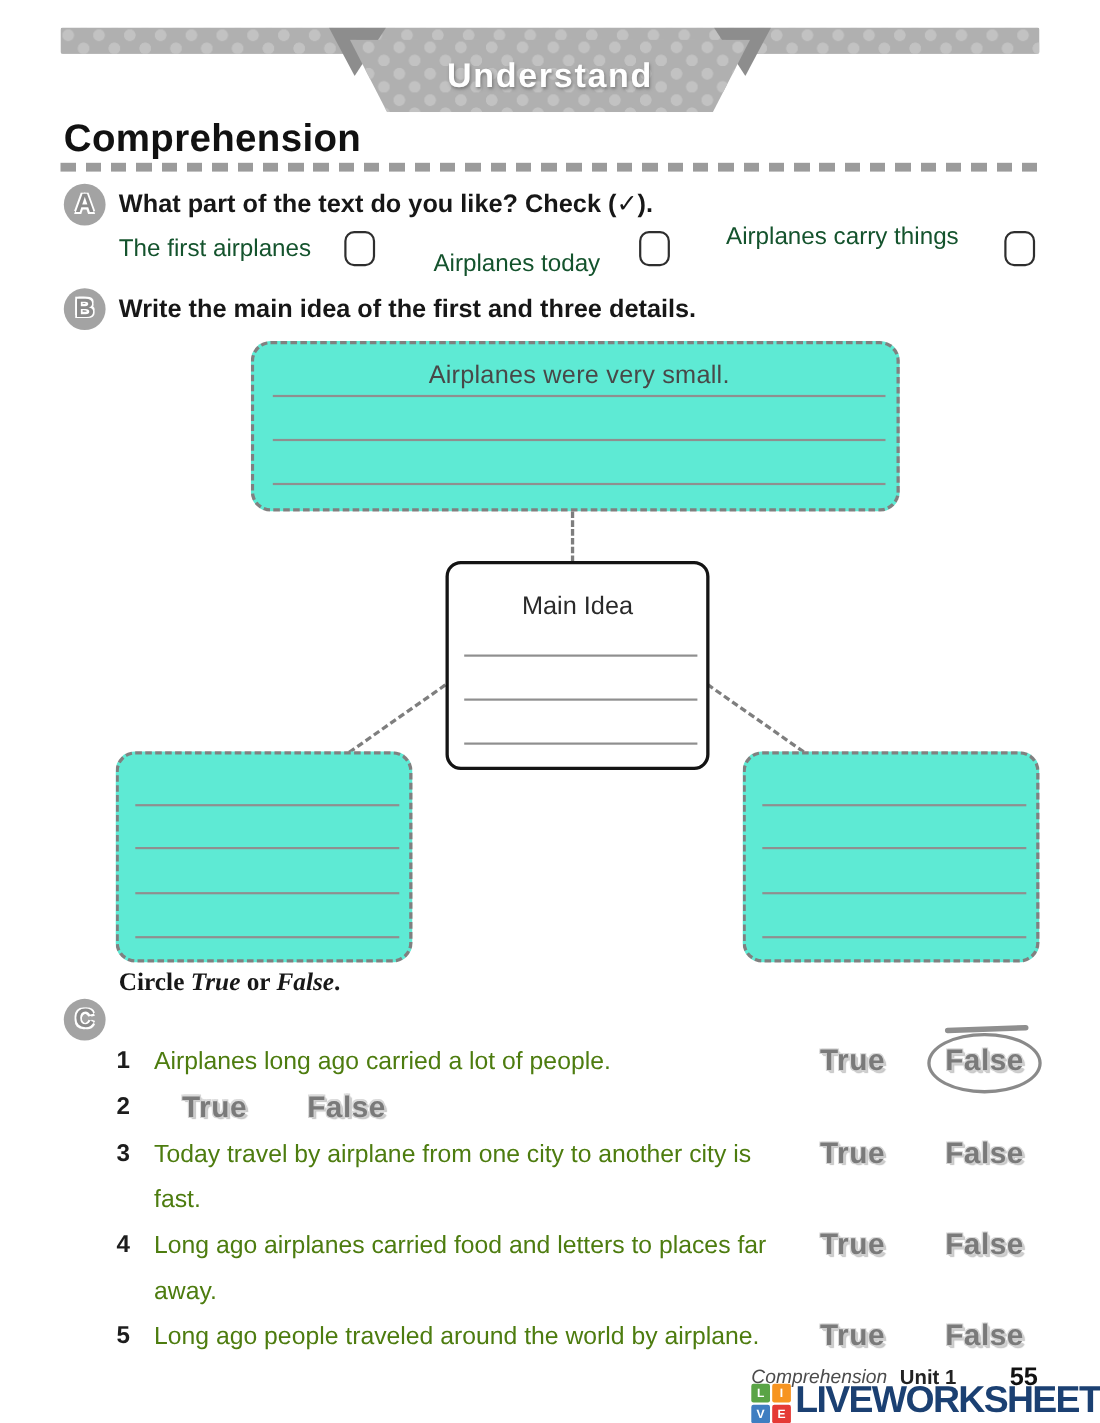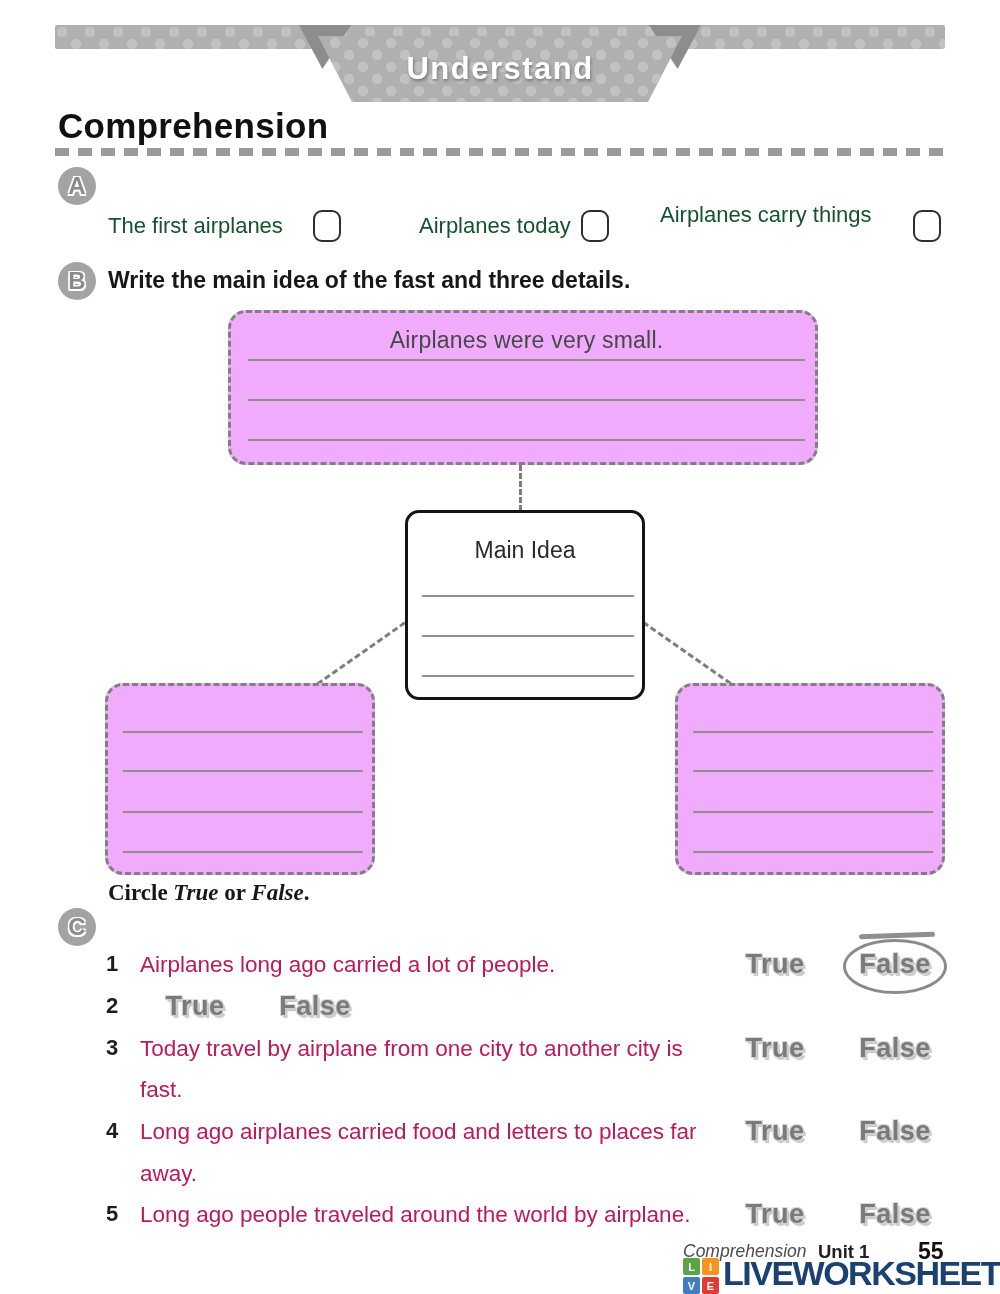--- a/index.html
+++ b/index.html
@@ -46,42 +46,42 @@
   .sec-title { position:absolute; font-size:23px; font-weight:700; color:#171717; }
 
   
   .opt-label { position:absolute; font-size:22px; font-weight:400; color:#14532d; }
   .checkbox {
     position:absolute; width:28px; height:32px;
     border:2.5px solid #2e2e2e; border-radius:9px; background:#fff; cursor:pointer;
   }
 
   
-  .dash-box { position:absolute; border:3.5px dashed #808080; border-radius:18px; background:#f0abfc; }
+  .dash-box { position:absolute; border:3.5px dashed #808080; border-radius:18px; background:#5eead4; }
   .wline { position:absolute; height:0; border-bottom:2px solid #8f8f8f; }
   .top-answer {
     position:absolute; left:17px; top:14px; width:557px; height:34px;
     border-bottom:2px solid #8f8f8f; text-align:center;
     font-size:23px; color:#484848; letter-spacing:.2px;
   }
   .main-box {
     position:absolute; left:405px; top:510px; width:240px; height:190px;
     border:3.5px solid #141414; border-radius:14px; background:#fff; z-index:2;
   }
   .main-box-title { position:absolute; top:24px; left:0; width:100%; text-align:center; font-size:23px; color:#2a2a2a; }
   .conn-v { position:absolute; left:519px; top:465px; height:46px; width:0; border-left:3px dashed #7e7e7e; }
   .conn { position:absolute; width:116px; height:0; border-top:3.5px dashed #7e7e7e; transform-origin:0 0; }
   .conn-l { left:309px; top:688px; transform:rotate(-35deg); }
   .conn-r { left:644px; top:621px; transform:rotate(35deg); }
 
   
   .c-items { position:absolute; left:106px; top:944px; width:860px; }
   .c-row { display:flex; align-items:flex-start; }
   .c-num { width:34px; font-size:22px; font-weight:700; line-height:1.85; }
-  .c-text { width:580px; font-size:22.5px; line-height:1.85; color:#be185d; }
+  .c-text { width:580px; font-size:22.5px; line-height:1.85; color:#4d7c0f; }
   .tf { font-size:27px; font-weight:800; color:#7a7a7a; letter-spacing:.5px; line-height:1.55; cursor:pointer;
         text-shadow:1.5px 1.5px 0 #cfcfcf, -1px -1px 0 #dcdcdc, 1px -1px 0 #d6d6d6, -1px 1px 0 #d6d6d6, 2.5px 2.5px 1px #c4c4c4; }
   .col-true  { width:110px; text-align:center; }
   .col-false { width:130px; text-align:center; }
   .circled { position:relative; display:inline-block; }
   .circled::before {
     content:""; position:absolute; left:-16px; right:-16px; top:-5px; bottom:-8px;
     border:3.5px solid #8a8a8a; border-radius:50%;
   }
   .circled::after {
@@ -108,29 +108,30 @@
   <div class="fold fold-left"></div>
   <div class="fold fold-right"></div>
   <div class="ribbon dotted">
     <span class="ribbon-label">Understand</span>
   </div>
 
   <div class="h1">Comprehension</div>
   <div class="dash-rule"></div>
 
   <div class="badge" style="left:58px; top:167px;">A</div>
+  <div class="sec-title" style="left:108px; top:172px;">What part of the text do you like? Check (✓).</div>
   <div class="opt-label" style="left:108px; top:213px;">The first airplanes</div>
   <div class="checkbox" style="left:313px; top:210px;"></div>
-  <div class="opt-label" style="left:394px; top:213px;margin-left:25px;">Airplanes today</div>
+  <div class="opt-label" style="left:394px; top:226px;">Airplanes today</div>
   <div class="checkbox" style="left:581px; top:210px;"></div>
   <div class="opt-label" style="left:660px; top:202px;">Airplanes carry things</div>
   <div class="checkbox" style="left:913px; top:210px;"></div>
 
   <div class="badge" style="left:58px; top:262px;">B</div>
-  <div class="sec-title" style="left:108px; top:267px;">Write the main idea of the fast and three details.</div>
+  <div class="sec-title" style="left:108px; top:267px;">Write the main idea of the first and three details.</div>
 
   <div class="dash-box" style="left:228px; top:310px; width:590px; height:155px;">
     <div class="top-answer">Airplanes were very small.</div>
     <div class="wline" style="left:17px; top:86px; width:557px;"></div>
     <div class="wline" style="left:17px; top:126px; width:557px;"></div>
   </div>
 
   <div class="conn-v"></div>
   <div class="conn conn-l"></div>
   <div class="conn conn-r"></div>

